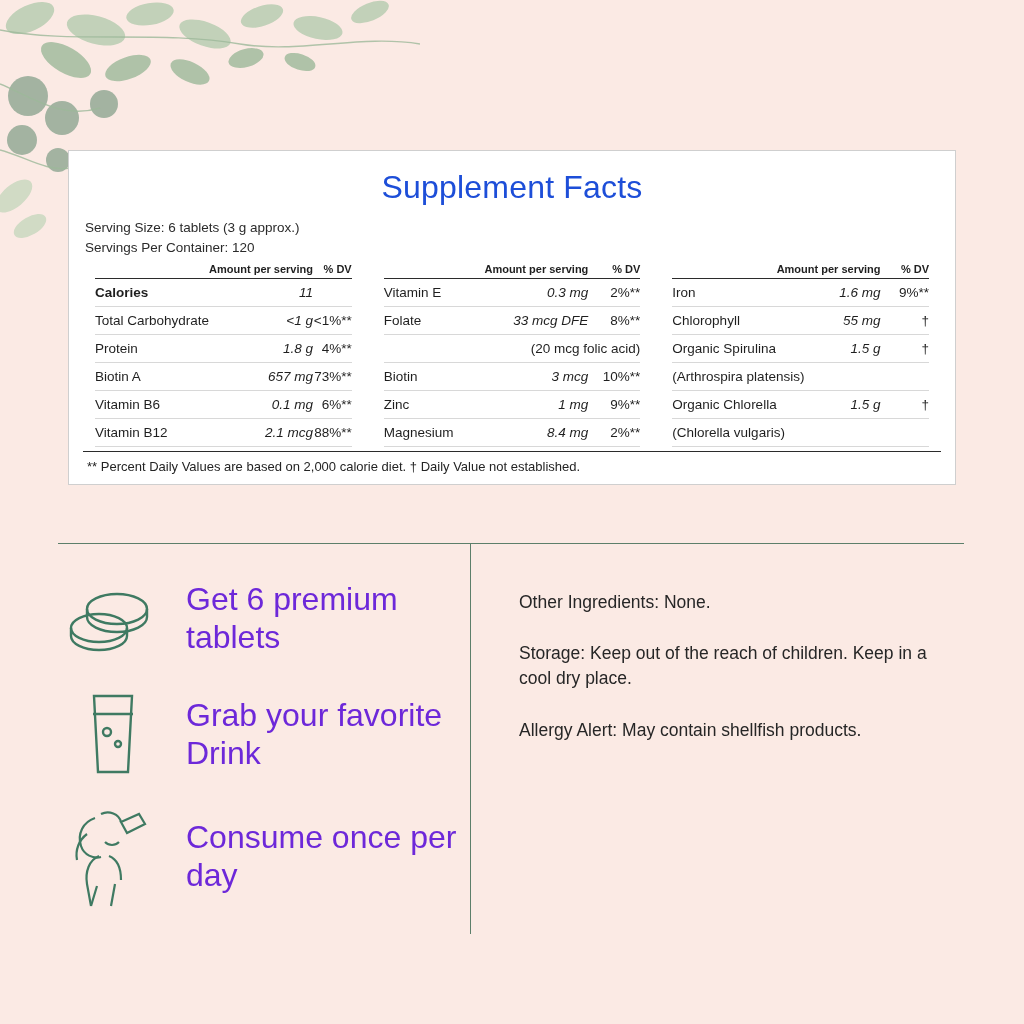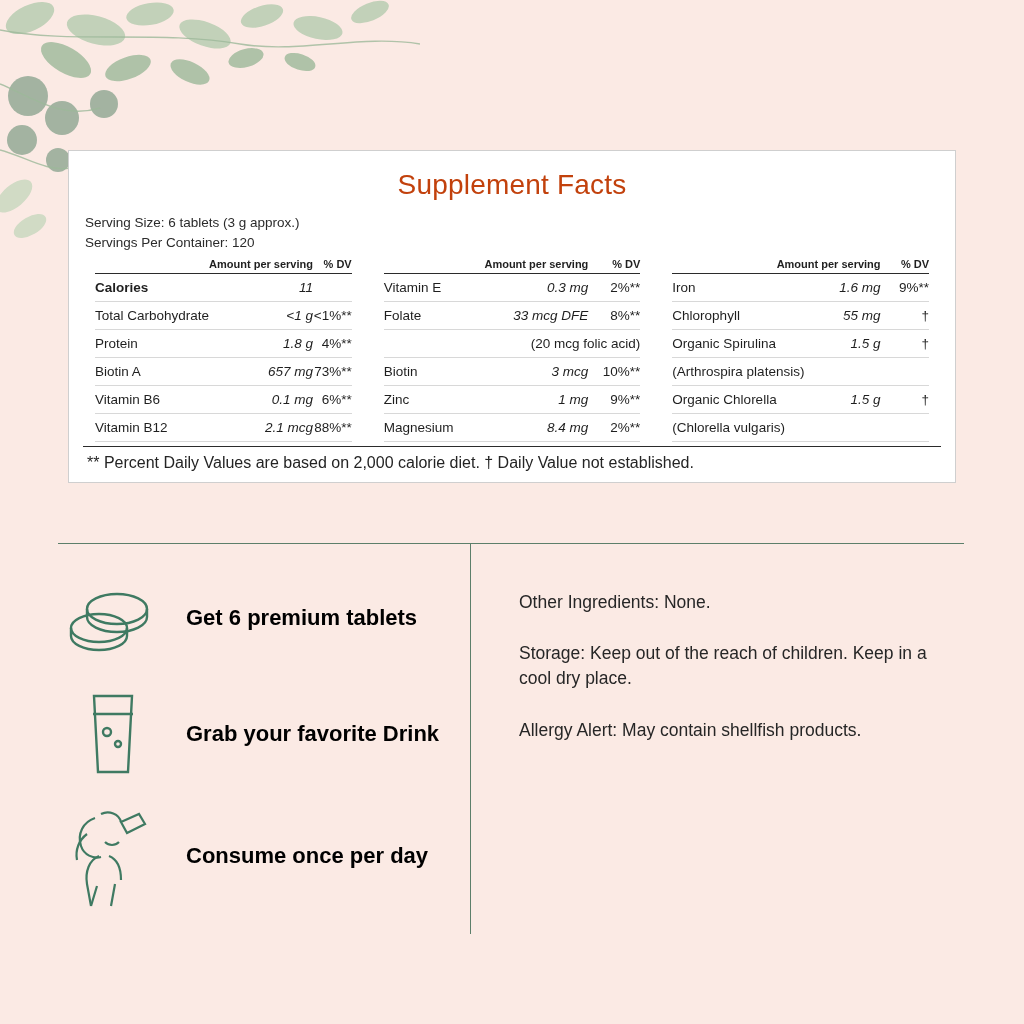--- a/index.html
+++ b/index.html
@@ -26,23 +26,23 @@
     position: absolute;
     left: 68px;
     top: 150px;
     width: 888px;
     background: #ffffff;
     border: 1px solid #cfcfcf;
     padding: 10px 14px 8px 14px;
   }
   .sf-title {
     text-align: center;
-    font-size: 28px;
+    font-size: 32px;
     font-weight: normal;
-    color: #c2410c;
+    color: #1d4ed8;
     margin: 8px 0 12px 0;
     letter-spacing: 0.2px;
   }
   .sf-serving {
     font-size: 13.5px;
     color: #2b2b2b;
     line-height: 1.45;
     margin-bottom: 6px;
     padding-left: 2px;
   }
@@ -79,21 +79,21 @@
   }
   table.sf-table tr:last-child td { border-bottom: 1px solid #d8d8d8; }
   td.name { text-align: left; }
   td.amt  { text-align: right; padding-right: 4px; font-style: italic; }
   td.dv   { text-align: right; width: 52px; }
   td.bold { font-weight: bold; }
   td.indent { padding-left: 18px; }
   td.center-span { text-align: right; }
 
   .sf-footnote {
-    font-size: 16px;
+    font-size: 13px;
     color: #242424;
     border-top: 1.6px solid #2b2b2b;
     margin-top: 4px;
     padding: 7px 4px 2px 4px;
   }
 
   
   .lower {
     position: absolute;
     left: 58px;
@@ -125,23 +125,23 @@
     min-height: 92px;
   }
   .step-icon {
     width: 110px;
     flex: 0 0 110px;
     display: flex;
     align-items: center;
     justify-content: center;
   }
   .step-text {
-    font-size: 22px;
-    font-weight: bold;
-    color: #000000;
+    font-size: 32px;
+    font-weight: normal;
+    color: #6d28d9;
     line-height: 1.2;
   }
 
   .note {
     font-size: 17.5px;
     color: #262626;
     line-height: 1.45;
     margin-bottom: 26px;
     max-width: 430px;
   }

